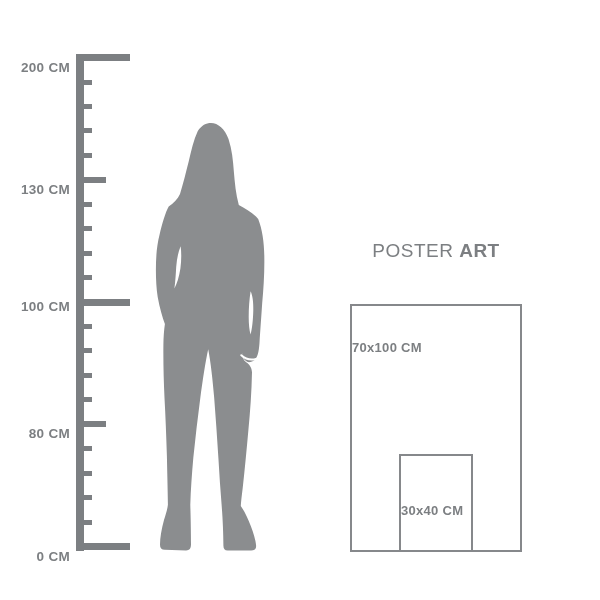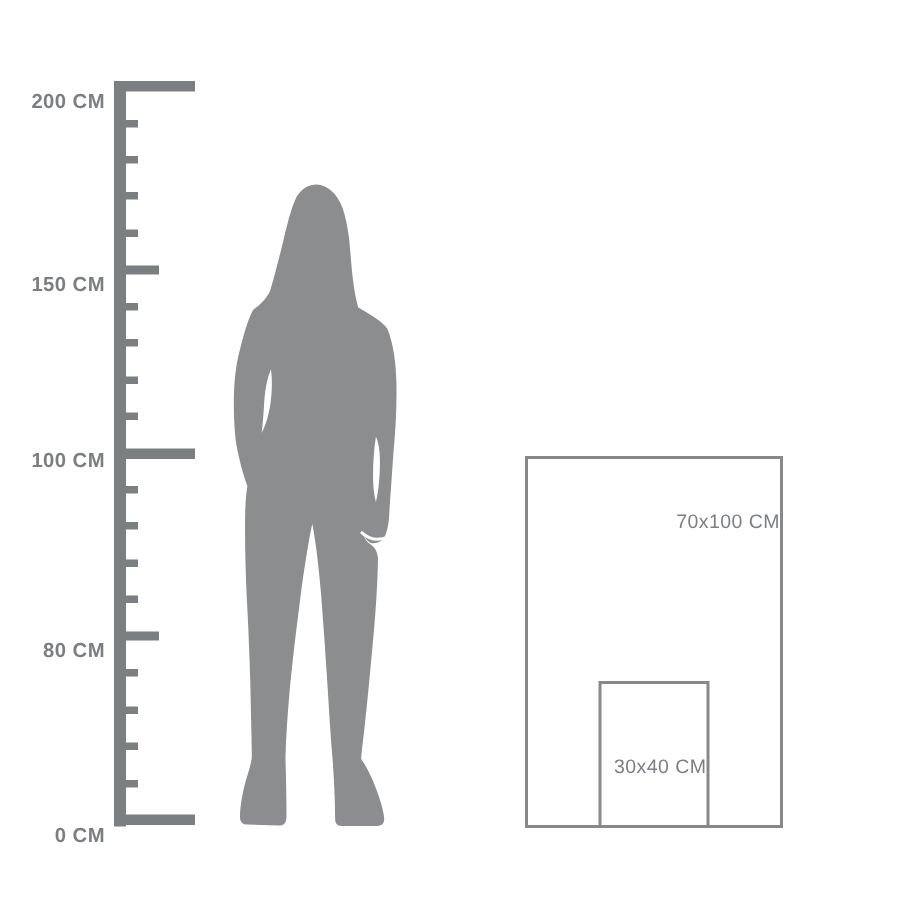--- a/index.html
+++ b/index.html
@@ -29,21 +29,21 @@
     font-size:19px;line-height:22px;color:var(--text);letter-spacing:.5px;white-space:nowrap;
   }
   .poster-heading .regular{font-weight:400;}
   .poster-heading .bold{font-weight:700;}
   .poster-rect{position:absolute;border:2px solid var(--border);box-sizing:border-box;background:transparent;}
   .rect-70x100{left:350px;top:304px;width:172px;height:248px;}
   .rect-50x70{left:375px;top:379px;width:122px;height:173px;}
   .rect-40x50{left:388px;top:430px;width:96px;height:122px;}
   .rect-30x40{left:399px;top:454px;width:74px;height:98px;}
   .poster-label{
-    position:absolute;left:0;right:0;text-align:right;font-size:13px;font-weight:400;
+    position:absolute;left:0;right:0;text-align:left;font-size:13px;font-weight:700;
     color:var(--text);line-height:16px;letter-spacing:.3px;white-space:nowrap;
   }
   .rect-70x100 .poster-label{top:34px;}
   .rect-50x70 .poster-label{top:18px;}
   .rect-40x50 .poster-label{top:4.5px;}
   .rect-30x40 .poster-label{top:47px;}
 </style>
 </head>
 <body>
 
@@ -68,21 +68,21 @@
         <div class="tick" style="top: 226.2px; left: 76px; width: 16px; height: 5px;"></div>
         <div class="tick" style="top: 201.7px; left: 76px; width: 16px; height: 5px;"></div>
         <div class="tick" style="top: 176.8px; left: 76px; width: 30px; height: 6px;"></div>
         <div class="tick" style="top: 152.8px; left: 76px; width: 16px; height: 5px;"></div>
         <div class="tick" style="top: 128.4px; left: 76px; width: 16px; height: 5px;"></div>
         <div class="tick" style="top: 103.9px; left: 76px; width: 16px; height: 5px;"></div>
         <div class="tick" style="top: 79.5px; left: 76px; width: 16px; height: 5px;"></div>
         <div class="tick" style="top: 54px; left: 76px; width: 54px; height: 7px;"></div>
       </div>
     <div class="ruler-label" style="top: 48.5px;">200 CM</div>
-    <div class="ruler-label" style="top: 170.8px;">150 CM</div>
+    <div class="ruler-label" style="top: 170.8px;">130 CM</div>
     <div class="ruler-label" style="top: 288px;">100 CM</div>
     <div class="ruler-label" style="top: 415.3px;">80 CM</div>
     <div class="ruler-label" style="top: 537.5px;">0 CM</div>
   </div>
 
   <svg class="figure-svg" viewBox="0 0 600 600" aria-hidden="true">
     <path style="fill:var(--silhouette)" d="
       M 211 123
       C 218 123 225 129 228.5 139
       C 232 150 233 160 233.8 171
@@ -138,20 +138,24 @@
       C 181.5 260 181.5 252.2 180.6 246.2 Z"></path>
     <path fill="#ffffff" d="
       M 250.6 291.2
       C 249.4 299 248.7 308 248.7 317
       C 248.7 324 249.3 330 250.6 334.6
       C 252.1 329 253.1 320 253.3 310
       C 253.5 302 252.5 295 250.6 291.2 Z"></path>
     <path fill="none" stroke="#ffffff" stroke-width="2" stroke-linecap="round" d="M 241.3 355.2 Q 248.5 361.8 258.3 358.2"></path>
   </svg>
 
+  <div class="poster-heading">
+    <span class="regular">POSTER</span>
+    <span class="bold">ART</span>
+  </div>
 
   <div class="poster-rect rect-70x100">
     <div class="poster-label">70x100 CM</div>
   </div>
   <div class="poster-rect rect-30x40">
     <div class="poster-label">30x40 CM</div>
   </div>
 
 </div>
 

